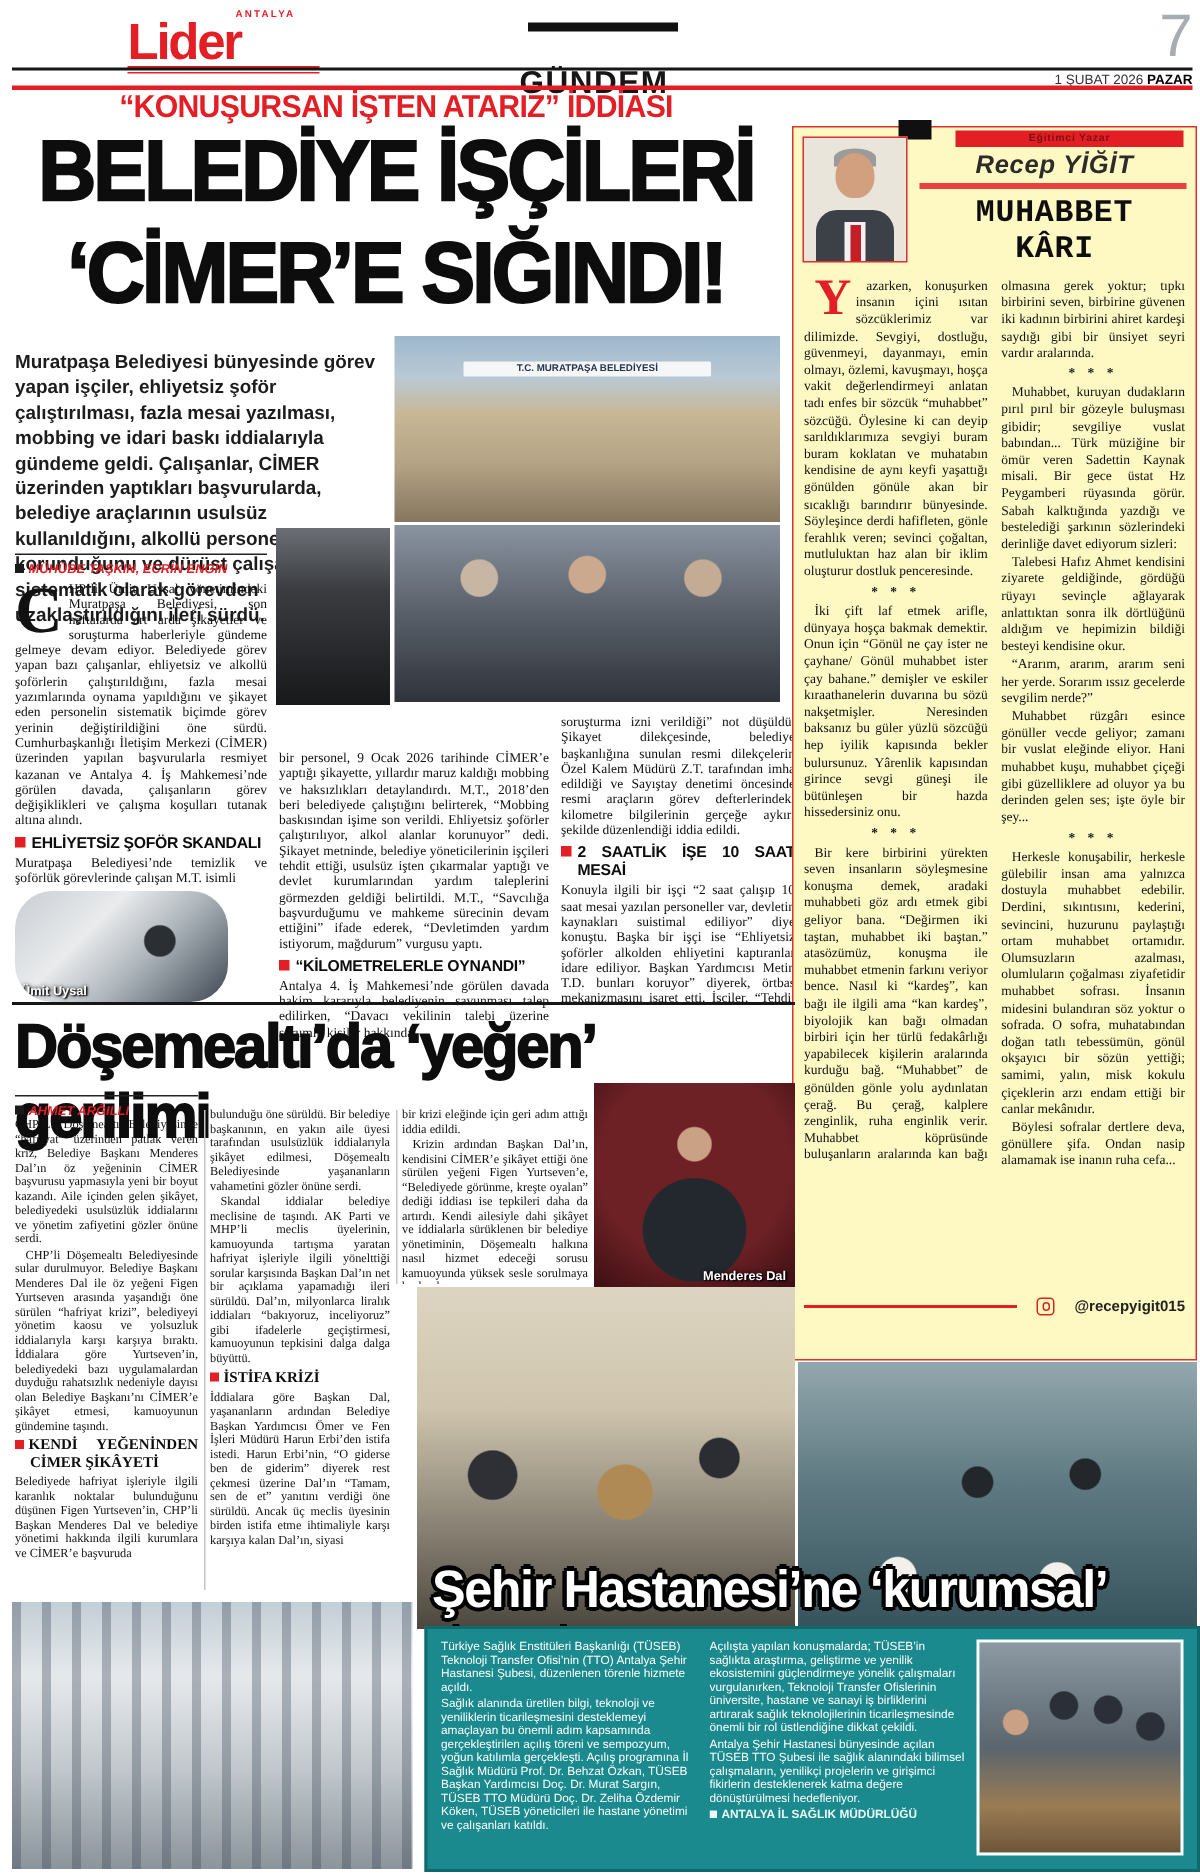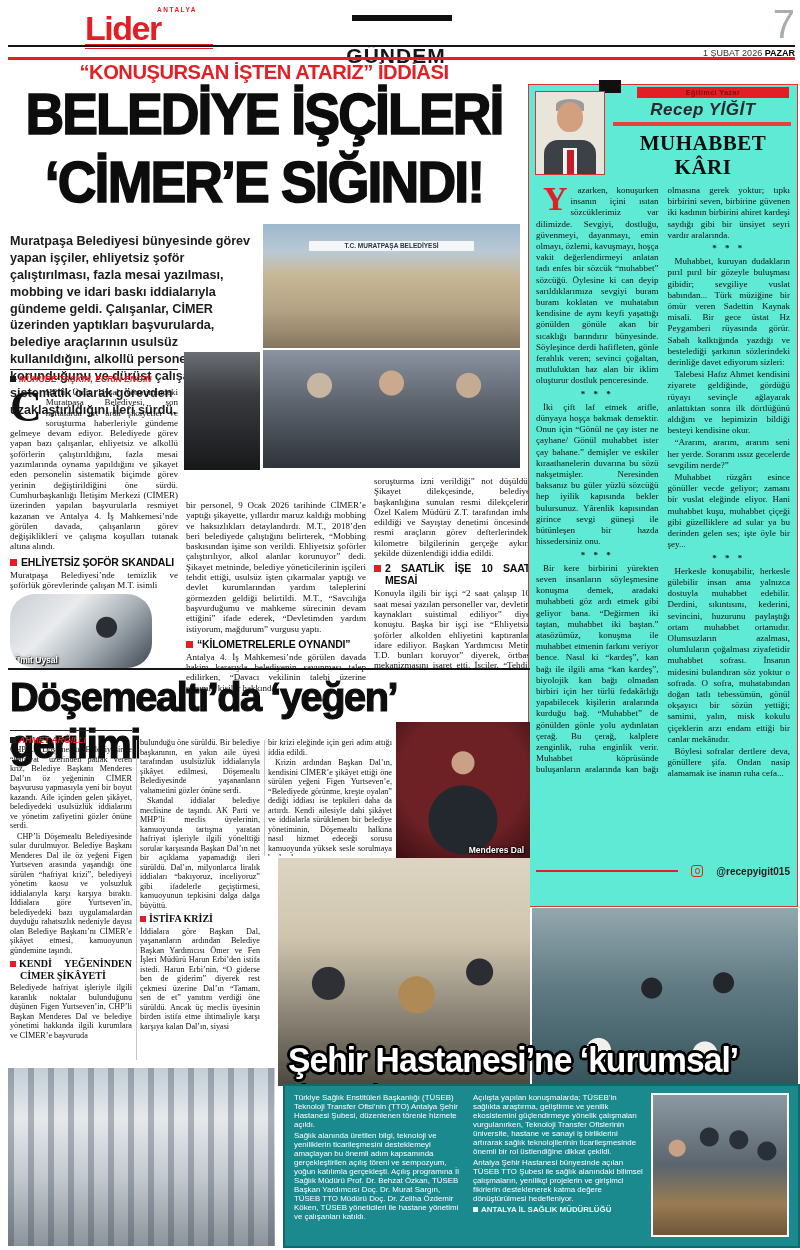--- a/index.html
+++ b/index.html
@@ -29,25 +29,25 @@
   .news p.noind{text-indent:0;}
   .dropcap{float:left;font-family:"Liberation Serif",serif;font-weight:700;font-size:44px;line-height:36px;padding:2px 4px 0 0;}
   .sub{font-family:"Liberation Sans",sans-serif;font-weight:700;font-size:10.5px;line-height:12px;margin:4px 0 2px 0;
        padding-left:11px;color:#0d0d0d;letter-spacing:-0.2px;}
   .sq{display:inline-block;width:7px;height:7px;background:#e31e24;margin:0 4px 0 -11px;}
   .caption{position:absolute;left:4px;bottom:3px;color:#fff;font-size:8.5px;font-weight:700;
            text-shadow:0 0 3px #000,1px 1px 1px #000;}
   .ph{position:absolute;overflow:hidden;background:#999;}
   .vline{position:absolute;width:1px;background:#c4c4c4;}
   
-  .opbox{border:1.5px solid #e0312e;background:#5eead4;}
+  .opbox{border:1.5px solid #e0312e;background:#fef9c3;}
   .op-label{background:#e31e24;color:#7d1010;font-size:7px;font-weight:700;text-align:center;line-height:11px;letter-spacing:.5px;}
   .op-author{font-size:17px;font-weight:700;font-style:italic;color:#2b2b2b;text-align:center;letter-spacing:.5px;}
   .op-rule{background:#e8403c;height:3.5px;}
-  .op-title{font-family:Liberation Serif, serif;font-weight:700;font-size:21px;line-height:24px;text-align:center;color:#0e0e0e;letter-spacing:.5px;}
+  .op-title{font-family:Liberation Mono, monospace;font-weight:700;font-size:21px;line-height:24px;text-align:center;color:#0e0e0e;letter-spacing:.5px;}
   .op-body{font-family:"Liberation Serif",serif;font-size:9px;line-height:11.2px;text-align:justify;
            column-count:2;column-gap:9px;overflow:hidden;}
   .op-body p{margin:0 0 1px 0;text-indent:7px;}
   .op-body p.sep{text-align:center;text-indent:0;letter-spacing:3px;font-weight:700;margin:2px 0;}
   .opdrop{float:left;font-family:"Liberation Serif",serif;font-weight:700;font-size:34px;line-height:28px;color:#e31e24;padding-right:3px;}
   .insta-row{display:flex;align-items:center;gap:13px;}
   .insta-line{flex:1;height:1.6px;background:#e31e24;}
   .insta-handle{font-size:10px;font-weight:700;color:#222;}
   .ig{display:inline-block;width:10px;height:10px;border:1.6px solid #d6291e;border-radius:3px;position:relative;}
   .ig i{position:absolute;left:2.2px;top:2.2px;width:3.6px;height:3.6px;border:1.4px solid #d6291e;border-radius:50%;}
@@ -154,21 +154,21 @@
     <div class="abs op-body" style="left:7px;top:100px;width:254px;height:672px;">
       <p class="noind"><span class="opdrop">Y</span><span>azarken, konuşurken insanın içini ısıtan sözcüklerimiz var dilimizde. Sevgiyi, dostluğu, güvenmeyi, dayanmayı, emin olmayı, özlemi, kavuşmayı, hoşça vakit değerlendirmeyi anlatan tadı enfes bir sözcük “muhabbet” sözcüğü. Öylesine ki can deyip sarıldıklarımıza sevgiyi buram buram koklatan ve muhatabın kendisine de aynı keyfi yaşattığı gönülden gönüle akan bir sıcaklığı barındırır bünyesinde. Söyleşince derdi hafifleten, gönle ferahlık veren; sevinci çoğaltan, mutluluktan haz alan bir iklim oluşturur dostluk penceresinde.</span></p>
       <p class="sep">* * *</p>
       <p>İki çift laf etmek arifle, dünyaya hoşça bakmak demektir. Onun için “Gönül ne çay ister ne çayhane/ Gönül muhabbet ister çay bahane.” demişler ve eskiler kıraathanelerin duvarına bu sözü nakşetmişler. Neresinden baksanız bu güler yüzlü sözcüğü hep iyilik kapısında bekler bulursunuz. Yârenlik kapısından girince sevgi güneşi ile bütünleşen bir hazda hissedersiniz onu.</p>
       <p class="sep">* * *</p>
       <p>Bir kere birbirini yürekten seven insanların söyleşmesine konuşma demek, aradaki muhabbeti göz ardı etmek gibi geliyor bana. “Değirmen iki taştan, muhabbet iki baştan.” atasözümüz, konuşma ile muhabbet etmenin farkını veriyor bence. Nasıl ki “kardeş”, kan bağı ile ilgili ama “kan kardeş”, biyolojik kan bağı olmadan birbiri için her türlü fedakârlığı yapabilecek kişilerin aralarında kurduğu bağ. “Muhabbet” de gönülden gönle yolu aydınlatan çerağ. Bu çerağ, kalplere zenginlik, ruha enginlik verir. Muhabbet köprüsünde buluşanların aralarında kan bağı olmasına gerek yoktur; tıpkı birbirini seven, birbirine güvenen iki kadının birbirini ahiret kardeşi saydığı gibi bir ünsiyet seyri vardır aralarında.</p>
       <p class="sep">* * *</p>
       <p>Muhabbet, kuruyan dudakların pırıl pırıl bir gözeyle buluşması gibidir; sevgiliye vuslat babından... Türk müziğine bir ömür veren Sadettin Kaynak misali. Bir gece üstat Hz Peygamberi rüyasında görür. Sabah kalktığında yazdığı ve bestelediği şarkının sözlerindeki derinliğe davet ediyorum sizleri:</p>
       <p>Talebesi Hafız Ahmet kendisini ziyarete geldiğinde, gördüğü rüyayı sevinçle ağlayarak anlattıktan sonra ilk dörtlüğünü aldığım ve hepimizin bildiği besteyi kendisine okur.</p>
       <p>“Ararım, ararım, ararım seni her yerde. Sorarım ıssız gecelerde sevgilim nerde?”</p>
-      <p>Muhabbet rüzgârı esince gönüller vecde geliyor; zamanı bir vuslat eleğinde eliyor. Hani muhabbet kuşu, muhabbet çiçeği gibi güzelliklere ad sular ya bu derinden gelen ses; işte öyle bir şey...</p>
+      <p>Muhabbet rüzgârı esince gönüller vecde geliyor; zamanı bir vuslat eleğinde eliyor. Hani muhabbet kuşu, muhabbet çiçeği gibi güzelliklere ad oluyor ya bu derinden gelen ses; işte öyle bir şey...</p>
       <p class="sep">* * *</p>
       <p>Herkesle konuşabilir, herkesle gülebilir insan ama yalnızca dostuyla muhabbet edebilir. Derdini, sıkıntısını, kederini, sevincini, huzurunu paylaştığı ortam muhabbet ortamıdır. Olumsuzların azalması, olumluların çoğalması ziyafetidir muhabbet sofrası. İnsanın midesini bulandıran söz yoktur o sofrada. O sofra, muhatabından doğan tatlı tebessümün, gönül okşayıcı bir sözün yettiği; samimi, yalın, misk kokulu çiçeklerin arzı endam ettiği bir canlar mekânıdır.</p>
       <p>Böylesi sofralar dertlere deva, gönüllere şifa. Ondan nasip alamamak ise inanın ruha cefa...</p>
     </div>
 
     <div class="abs insta-row" style="left:7px;top:780px;width:254px;">
       <span class="insta-line"></span>
       <span class="ig">
           <i></i>
         </span>

